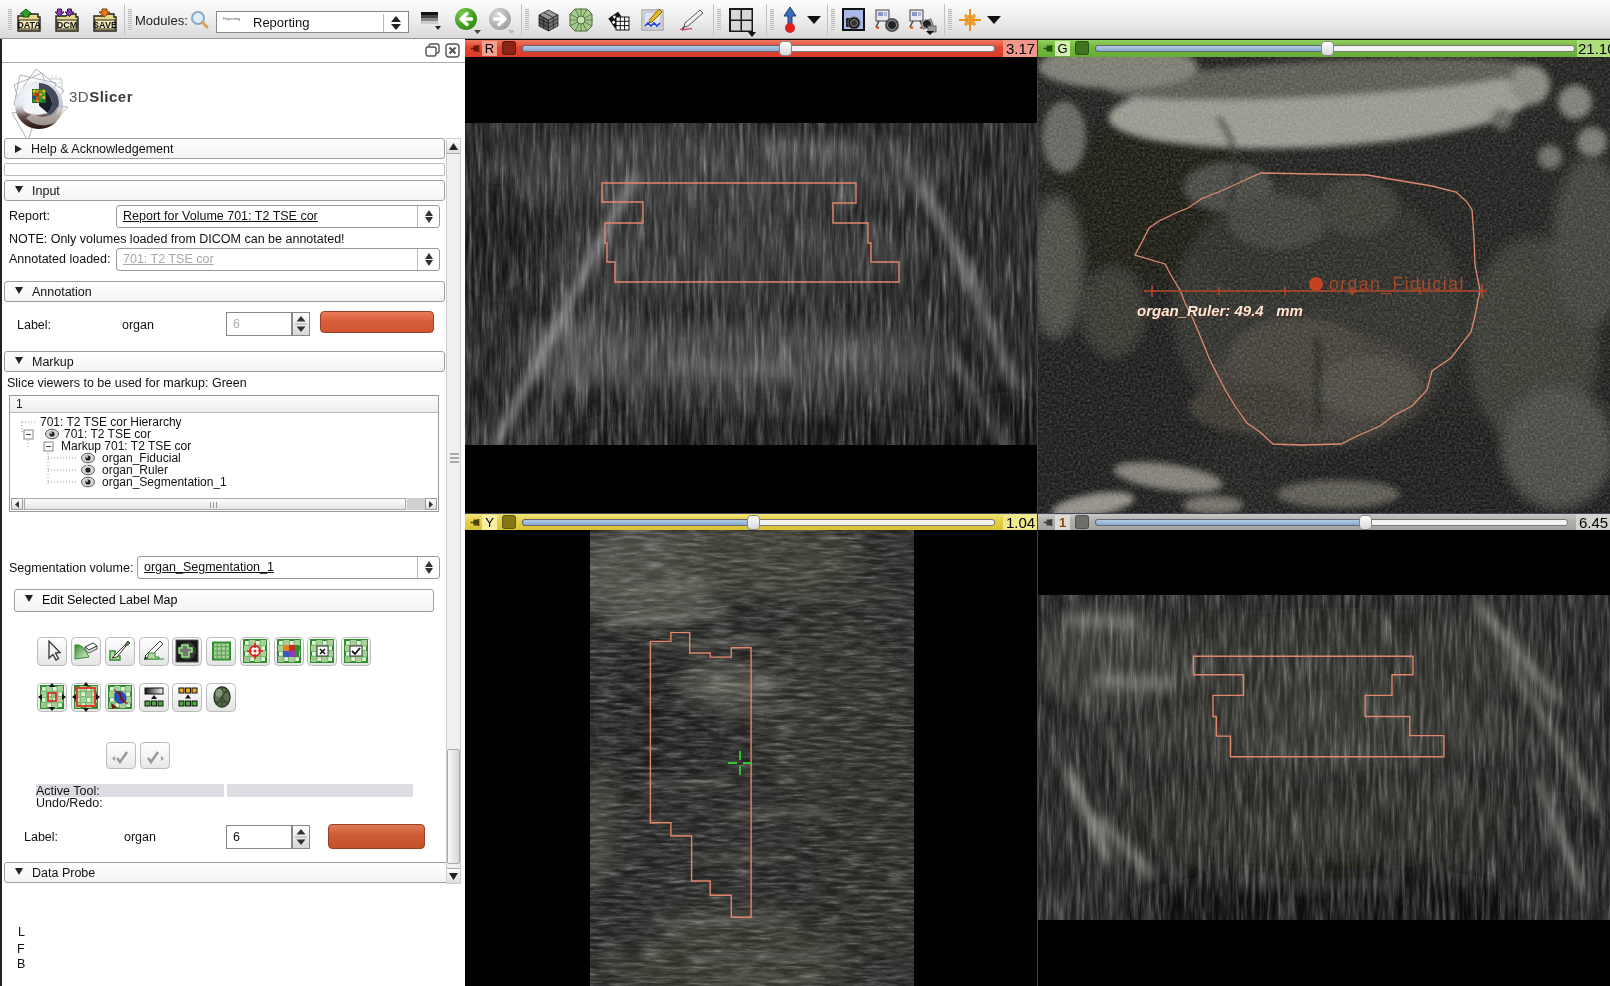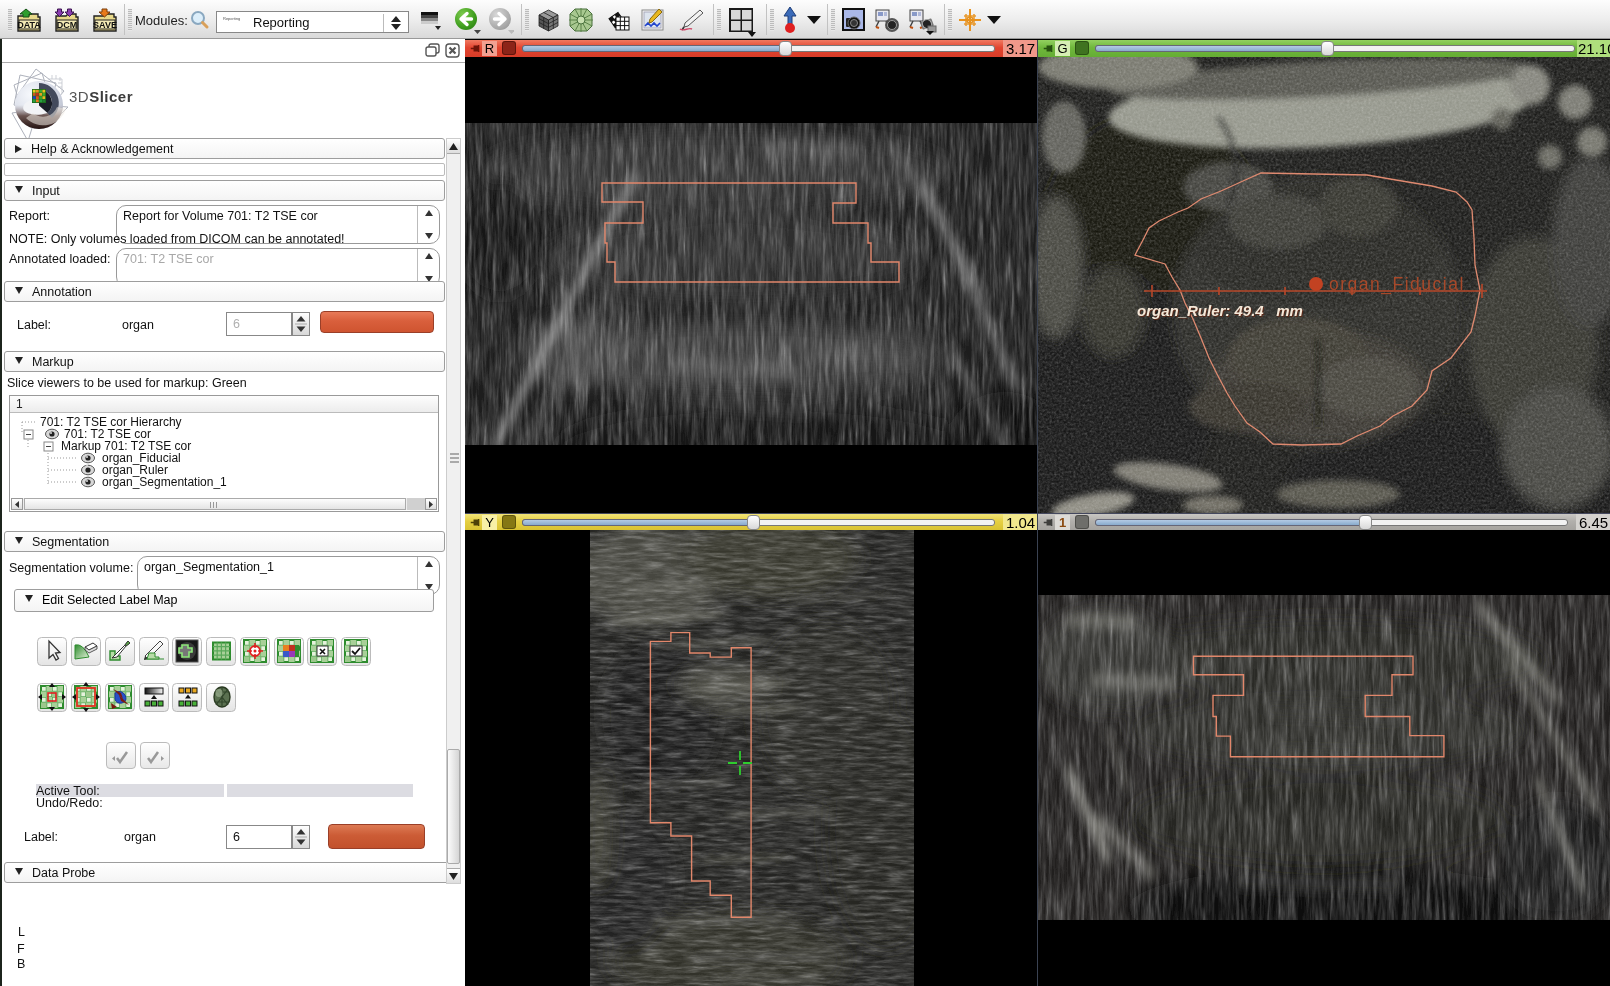--- a/index.html
+++ b/index.html
@@ -15,22 +15,22 @@
   background:repeating-linear-gradient(#bbb 0 1px, #e8e8e8 1px 2px); }
 .tlabel { position:absolute; font-size:13px; color:#222; }
 
 #panel { left:0; top:39px; width:465px; height:947px; background:#fff; border-left:2px solid #1c241c;}
 .hdr { position:absolute; left:2px; width:441px; height:21px; background:linear-gradient(#ffffff,#f4f4f4);
   border:1px solid #9d9d9d; border-radius:3px; font-size:12.5px; color:#111; line-height:20px; }
 .hdr .tri { display:inline-block; margin:0 9px 0 10px; }
 .trir { width:0;height:0;border-left:7px solid #222;border-top:4.5px solid transparent;border-bottom:4.5px solid transparent; display:inline-block;}
 .trid { width:0;height:0;border-top:7px solid #222;border-left:4.5px solid transparent;border-right:4.5px solid transparent; display:inline-block; vertical-align:2px;}
 .lbl { position:absolute; font-size:12.5px; color:#111; }
-.combo { position:absolute; height:39px; background:#fff; border:1px solid #999; border-radius:10px;
-  font-size:12.5px; color:#111; padding-left:6px; line-height:21px; }
+.combo { position:absolute; height:23px; background:#fff; border:1px solid #999; border-radius:3px;
+  font-size:12.5px; color:#111; padding-left:6px; line-height:21px;text-decoration:underline; }
 .combo .arr { position:absolute; right:0; top:0; width:22px; height:100%; border-left:1px solid #bbb; }
 .combo .arr:before { content:""; position:absolute; left:7px; top:4px; width:0; height:0;
   border-left:4.5px solid transparent; border-right:4.5px solid transparent; border-bottom:6px solid #333; }
 .combo .arr:after { content:""; position:absolute; left:7px; bottom:4px; width:0; height:0;
   border-left:4.5px solid transparent; border-right:4.5px solid transparent; border-top:6px solid #333; }
 .spin { position:absolute; background:#fff; border:1px solid #888; font-size:12.5px; padding-left:6px; }
 .swatch { position:absolute; border:1px solid #9a3f28; border-radius:4px;
   background:linear-gradient(#e87a58,#d95f3c 45%,#cf5430); }
 
 .vbar { position:absolute; height:17px; font-size:12px; }
@@ -375,21 +375,20 @@
         </svg>
       <div class="abs" style="left:13px;top:0;width:382px;height:12px;background:linear-gradient(#fdfdfd,#e4e4e4);border:1px solid #aaa;">
         <div style="position:absolute;left:185px;top:3px;width:1px;height:6px;background:#999;"></div>
         <div style="position:absolute;left:188px;top:3px;width:1px;height:6px;background:#999;"></div>
         <div style="position:absolute;left:191px;top:3px;width:1px;height:6px;background:#999;"></div>
       </div>
       <div class="abs" style="left:396px;top:0;width:18px;height:12px;background:#d0d0d0;"></div>
     </div>
   </div>
 
-  <div class="hdr" style="top:492px;"><span class="tri trid"></span>Segmentation</div>
   <div class="lbl" style="left:7px;top:522px;">Segmentation volume:</div>
   <div class="combo" style="left:135px;top:517px;width:303px;">organ_Segmentation_1<span class="arr"></span></div>
   <div class="abs" style="left:12px;top:550px;width:420px;height:23px;background:linear-gradient(#ffffff,#f4f4f4);border:1px solid #9d9d9d;border-radius:3px;font-size:12.5px;line-height:21px;"><span class="tri trid" style="margin:0 9px 0 10px;"></span>Edit Selected Label Map</div>
   <svg width="0" height="0" style="position:absolute;">
     <defs>
       <g id="ggrid">
         <rect x="0" y="0" width="22" height="22" fill="#e6f2dc" stroke="#2e8c2e" stroke-width="2"></rect>
         <path d="M0 5.5 h22 M0 11 h22 M0 16.5 h22 M5.5 0 v22 M11 0 v22 M16.5 0 v22" stroke="#57a857" stroke-width="1.6"></path>
         <rect x="5.5" y="0" width="5.5" height="5.5" fill="#a8d098"></rect>
           <rect x="16.5" y="0" width="5.5" height="5.5" fill="#a8d098"></rect>

